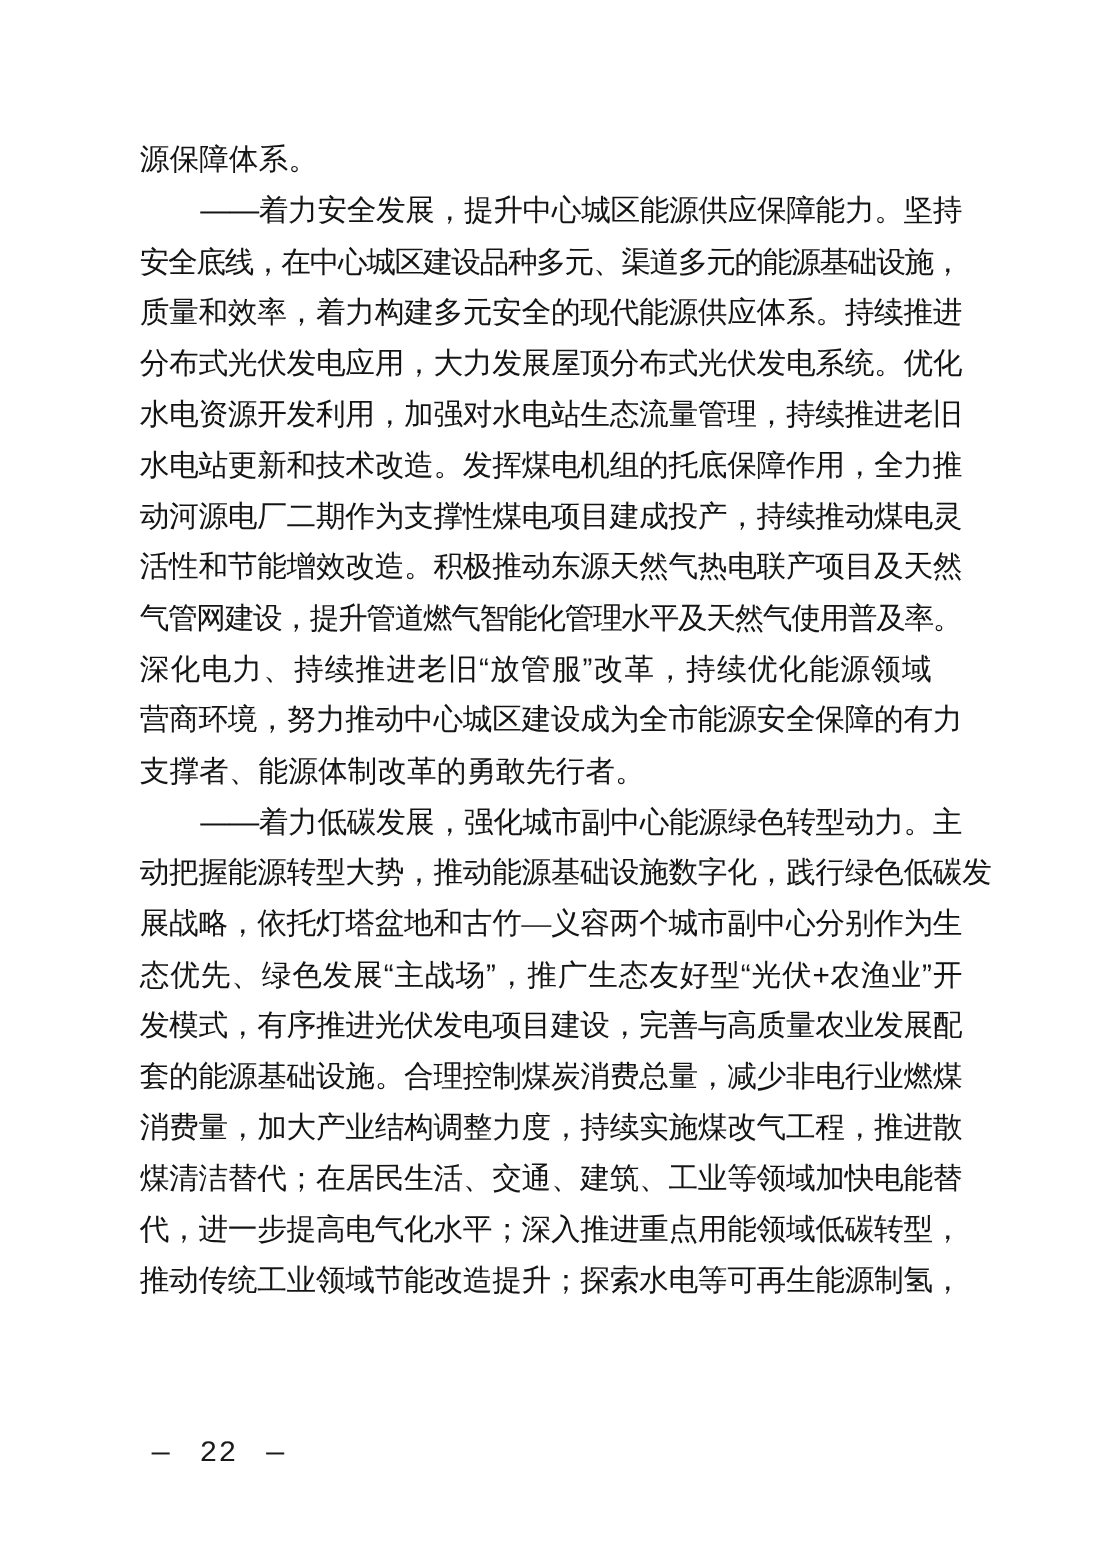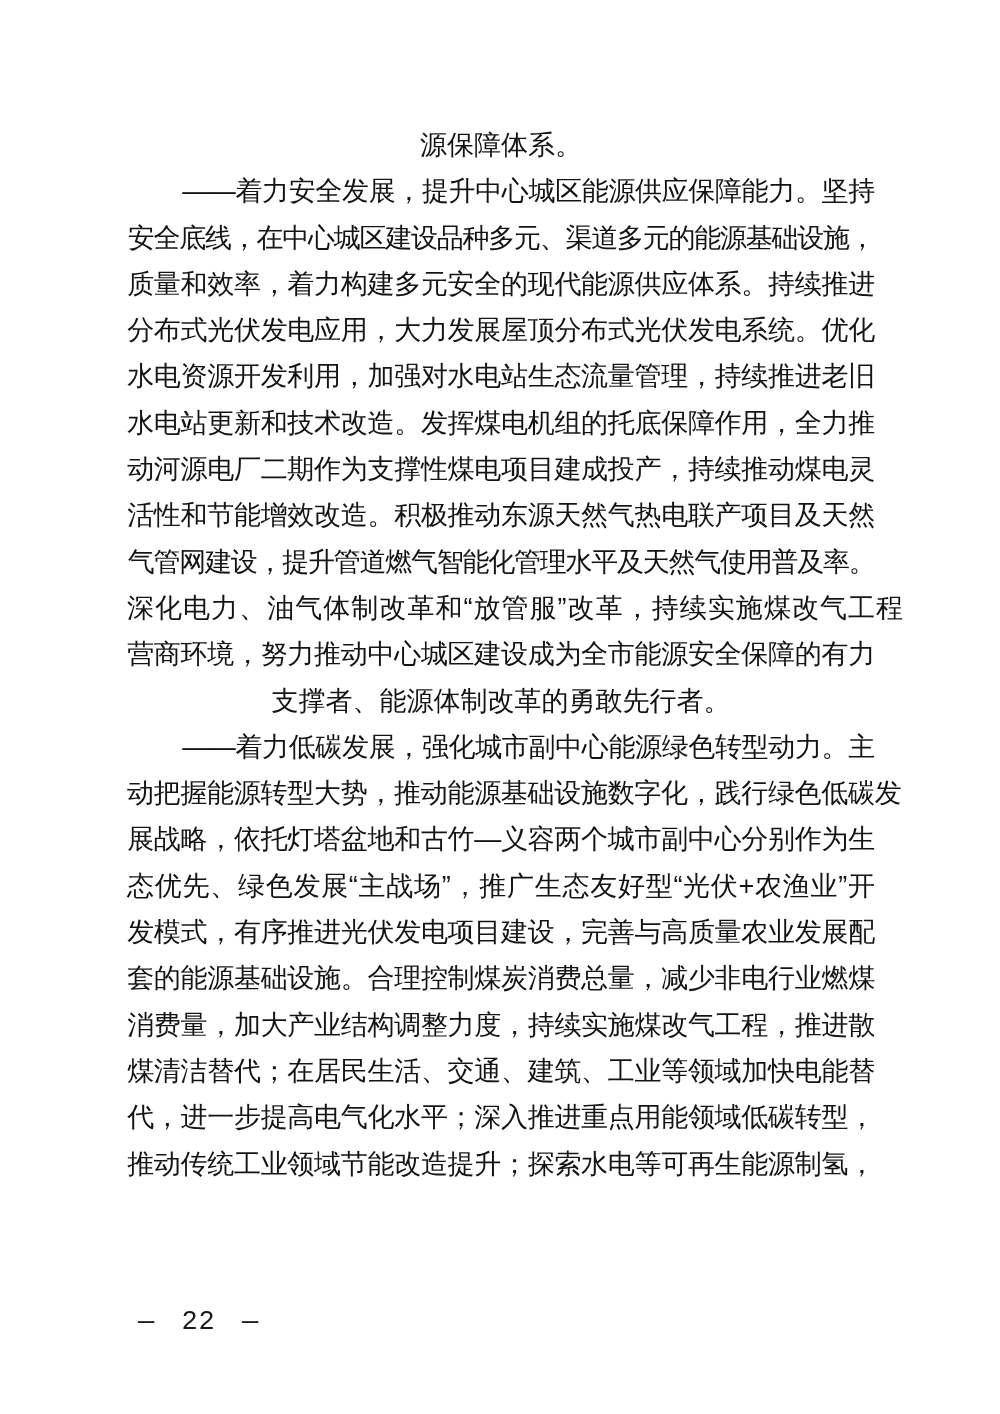--- a/index.html
+++ b/index.html
@@ -16,21 +16,21 @@
     position:absolute;
     left:127px;
     top:122px;
     width:748px;
   }
   .line{
     height:46.3px;
     line-height:46.3px;
     font-size:27px;
     white-space:nowrap;
-    text-align:center;
+    text-align:left;
   }
   .ind{ text-indent:55px; }
   .footer{
     position:absolute;
     left:138px;
     top:1306px;
     font-family:Liberation Mono, monospace;
     font-size:27px;
     line-height:1.2;
     color:#1a1a1a;
@@ -46,26 +46,26 @@
     <div class="line end"><span>源保障体系。</span></div>
     <div class="line j ind"><span style="letter-spacing: -0.36px;">——着力安全发展，提升中心城区能源供应保障能力。坚持</span></div>
     <div class="line j"><span style="letter-spacing: -1.25px;">安全底线，在中心城区建设品种多元、渠道多元的能源基础设施，</span></div>
     <div class="line j"><span style="letter-spacing: -0.296296px;">质量和效率，着力构建多元安全的现代能源供应体系。持续推进</span></div>
     <div class="line j"><span style="letter-spacing: -0.296296px;">分布式光伏发电应用，大力发展屋顶分布式光伏发电系统。优化</span></div>
     <div class="line j"><span style="letter-spacing: -0.296296px;">水电资源开发利用，加强对水电站生态流量管理，持续推进老旧</span></div>
     <div class="line j"><span style="letter-spacing: -0.296296px;">水电站更新和技术改造。发挥煤电机组的托底保障作用，全力推</span></div>
     <div class="line j"><span style="letter-spacing: -0.296296px;">动河源电厂二期作为支撑性煤电项目建成投产，持续推动煤电灵</span></div>
     <div class="line j"><span style="letter-spacing: -0.296296px;">活性和节能增效改造。积极推动东源天然气热电联产项目及天然</span></div>
     <div class="line j"><span style="letter-spacing: -1.25px;">气管网建设，提升管道燃气智能化管理水平及天然气使用普及率。</span></div>
-    <div class="line j"><span style="letter-spacing: 1.03762px;">深化电力、油气体制改革和“放管服”改革，持续实施煤改气工程</span></div>
+    <div class="line j"><span style="letter-spacing: 1.03762px;">深化电力、持续推进老旧“放管服”改革，持续优化能源领域</span></div>
     <div class="line j"><span style="letter-spacing: -0.296296px;">营商环境，努力推动中心城区建设成为全市能源安全保障的有力</span></div>
     <div class="line end"><span>支撑者、能源体制改革的勇敢先行者。</span></div>
     <div class="line j ind"><span style="letter-spacing: -0.36px;">——着力低碳发展，强化城市副中心能源绿色转型动力。主</span></div>
     <div class="line j"><span style="letter-spacing: -0.296296px;">动把握能源转型大势，推动能源基础设施数字化，践行绿色低碳发</span></div>
-    <div class="line j"><span style="letter-spacing: -0.296296px;">展战略，依托灯塔盆地和古竹—义容两个城市副中心分别作为生</span></div>
+    <div class="line j"><span style="letter-spacing: -0.296296px; font-family: Liberation Serif, serif;">展战略，依托灯塔盆地和古竹—义容两个城市副中心分别作为生</span></div>
     <div class="line j"><span style="letter-spacing: 0.733297px;">态优先、绿色发展“主战场”，推广生态友好型“光伏+农渔业”开</span></div>
     <div class="line j"><span style="letter-spacing: -0.296296px;">发模式，有序推进光伏发电项目建设，完善与高质量农业发展配</span></div>
     <div class="line j"><span style="letter-spacing: -0.296296px;">套的能源基础设施。合理控制煤炭消费总量，减少非电行业燃煤</span></div>
     <div class="line j"><span style="letter-spacing: -0.296296px;">消费量，加大产业结构调整力度，持续实施煤改气工程，推进散</span></div>
     <div class="line j"><span style="letter-spacing: -0.296296px;">煤清洁替代；在居民生活、交通、建筑、工业等领域加快电能替</span></div>
     <div class="line j"><span style="letter-spacing: -0.296296px;">代，进一步提高电气化水平；深入推进重点用能领域低碳转型，</span></div>
     <div class="line j"><span style="letter-spacing: -0.296296px;">推动传统工业领域节能改造提升；探索水电等可再生能源制氢，</span></div>
   </div>
 
   <div class="footer">— 22 —</div>

